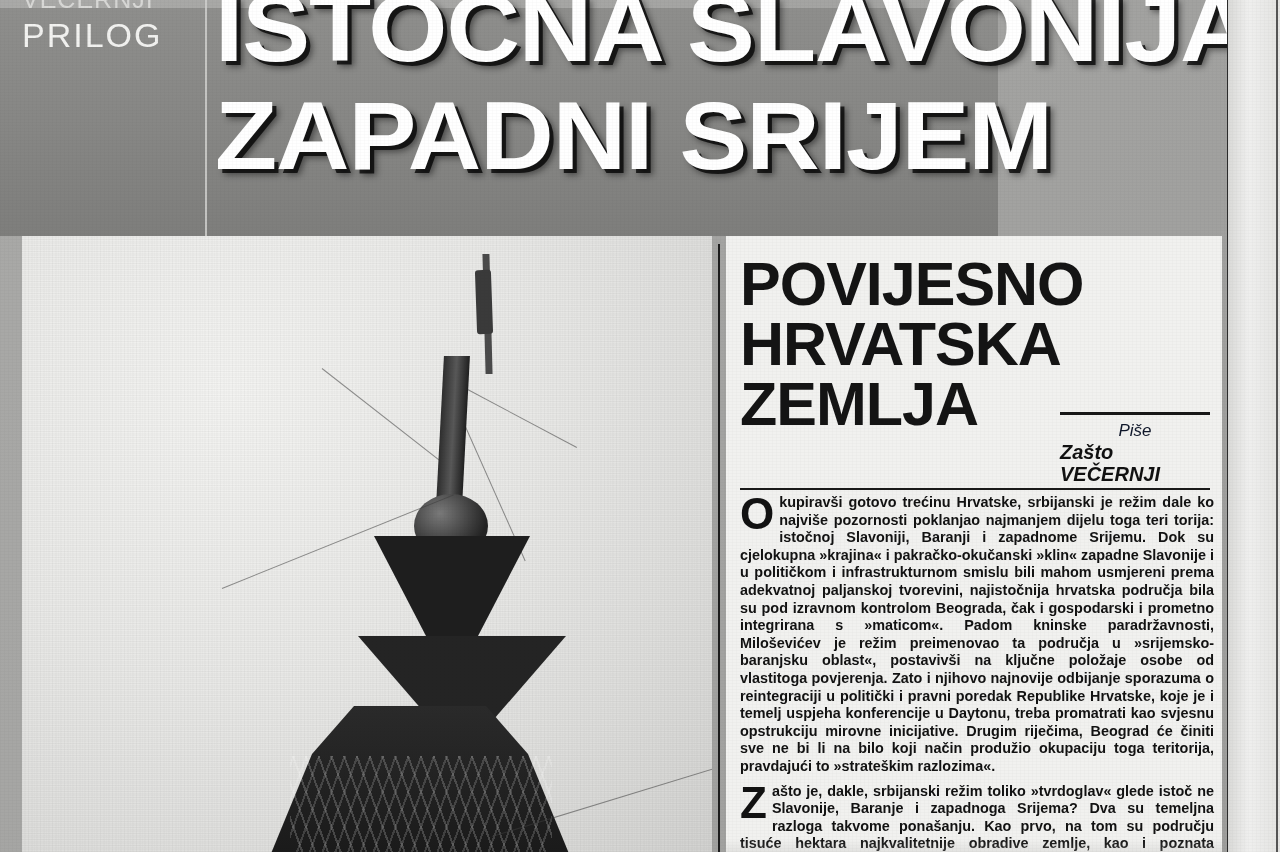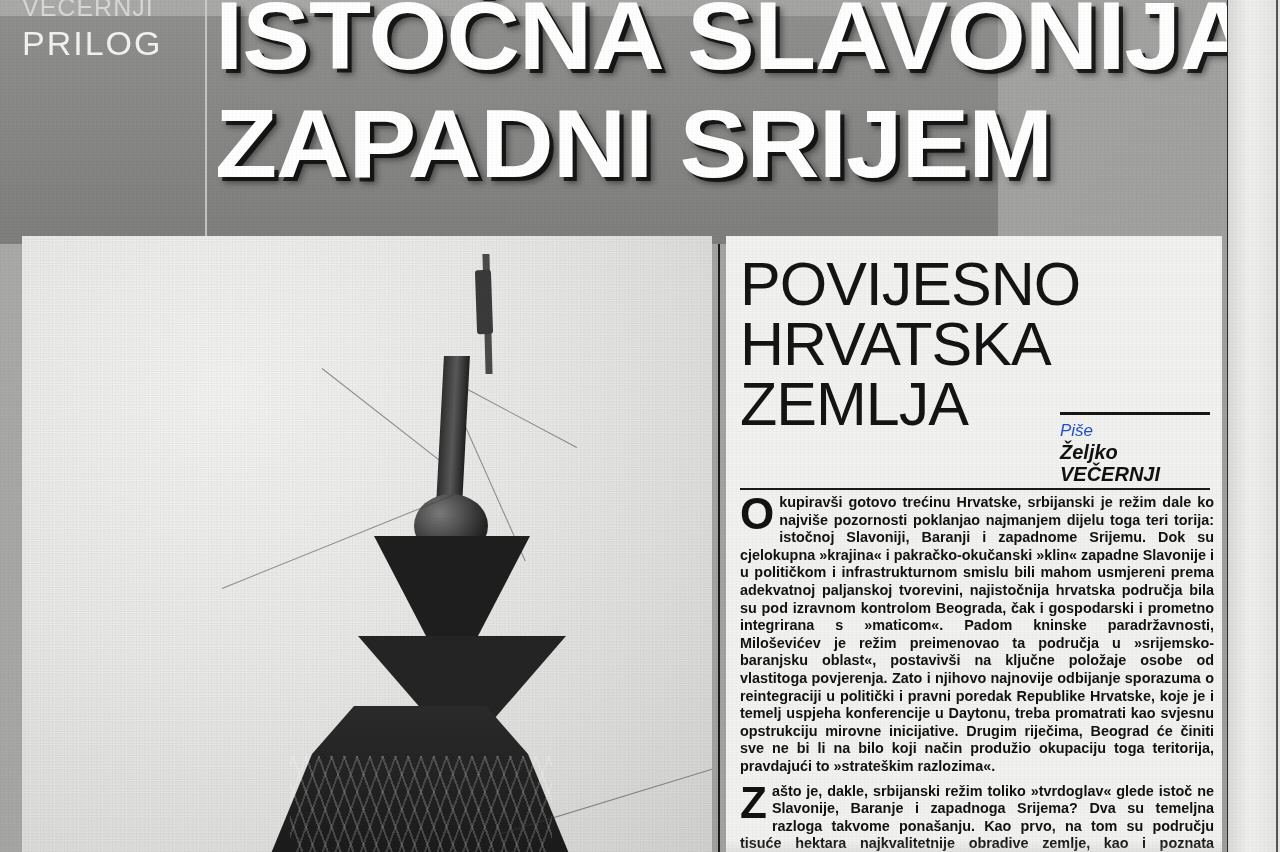--- a/index.html
+++ b/index.html
@@ -37,21 +37,21 @@
     background-image:
       repeating-linear-gradient(0deg, rgba(0,0,0,.05) 0 1px, rgba(255,255,255,0) 1px 3px),
       repeating-linear-gradient(90deg, rgba(0,0,0,.04) 0 1px, rgba(255,255,255,0) 1px 4px);
     mix-blend-mode: multiply;
     z-index: 40;
   }
 
   
   .masthead {
     position: absolute;
-    left: 0; top: 16px;
+    left: 0; top: 8px;
     width: 998px;
     height: 228px;
     background: linear-gradient(180deg, #8e8e8c 0%, #868684 55%, #7e7e7c 100%);
   }
   .masthead-left {
     position: absolute;
     left: 22px;
     top: -22px;
     width: 180px;
     color: #efefef;
@@ -235,38 +235,38 @@
     left: 718px;
     top: 244px;
     width: 2px;
     height: 608px;
     background: #1c1c1c;
   }
   .headline {
     margin: 18px 0 0 14px;
     width: 440px;
     font-family: "Liberation Sans", sans-serif;
-    font-weight: 400;
+    font-weight: 700;
     font-size: 61px;
     line-height: 60px;
     letter-spacing: -1px;
     color: #141414;
   }
   .byline-wrap {
     position: absolute;
     right: 12px;
     top: 176px;
     width: 150px;
     text-align: left;
   }
   .byline-rule {
     width: 150px; height: 3px; background: #171717; margin-bottom: 6px;
   }
   .byline-lead {
-    font-size: 17px; font-style: italic; color: #1d4ed8; line-height: 20px;
+    font-size: 17px; font-style: italic; color: #0f172a; line-height: 20px; text-align: center;
   }
   .byline-name {
     font-size: 20px; font-style: italic; font-weight: bold; color: #111; line-height: 22px;
   }
 
   .body-rule {
     position: absolute;
     left: 14px; top: 252px;
     width: 470px; height: 2px;
     background: #1a1a1a;
@@ -337,21 +337,21 @@
   </div>
 
   <div class="col-rule"></div>
 
   <div class="article">
     <div class="headline">POVIJESNO HRVATSKA ZEMLJA</div>
 
     <div class="byline-wrap">
       <div class="byline-rule"></div>
       <div class="byline-lead">Piše</div>
-      <div class="byline-name">Željko</div>
+      <div class="byline-name">Zašto</div>
       <div class="byline-name">VEČERNJI</div>
     </div>
 
     <div class="body-rule"></div>
 
     <div class="body">
       <p class="dropcap">Okupiravši gotovo trećinu Hrvatske, srbijanski je režim dale ko najviše pozornosti poklanjao najmanjem dijelu toga teri torija: istočnoj Slavoniji, Baranji i zapadnome Srijemu. Dok su cjelokupna »krajina« i pakračko-okučanski »klin« zapadne Slavonije i u političkom i infrastrukturnom smislu bili mahom usmjereni prema adekvatnoj paljanskoj tvorevini, najistočnija hrvatska područja bila su pod izravnom kontrolom Beograda, čak i gospodarski i prometno integrirana s »maticom«. Padom kninske paradržavnosti, Miloševićev je režim preimenovao ta područja u »srijemsko-baranjsku oblast«, postavivši na ključne položaje osobe od vlastitoga povjerenja. Zato i njihovo najnovije odbijanje sporazuma o reintegraciji u politički i pravni poredak Republike Hrvatske, koje je i temelj uspjeha konferencije u Daytonu, treba promatrati kao svjesnu opstrukciju mirovne inicijative. Drugim riječima, Beograd će činiti sve ne bi li na bilo koji način produžio okupaciju toga teritorija, pravdajući to »strateškim razlozima«.</p>
       <p class="dropcap">Zašto je, dakle, srbijanski režim toliko »tvrdoglav« glede istoč ne Slavonije, Baranje i zapadnoga Srijema? Dva su temeljna razloga takvome ponašanju. Kao prvo, na tom su području tisuće hektara najkvalitetnije obradive zemlje, kao i poznata vinogorja, Đeletovci su ujedno i najveće hrvatsko naftno crpilište, a sačuvana je i većina industrijskih kapaciteta. Beogradske vlastodršce po</p>
     </div>
   </div>

